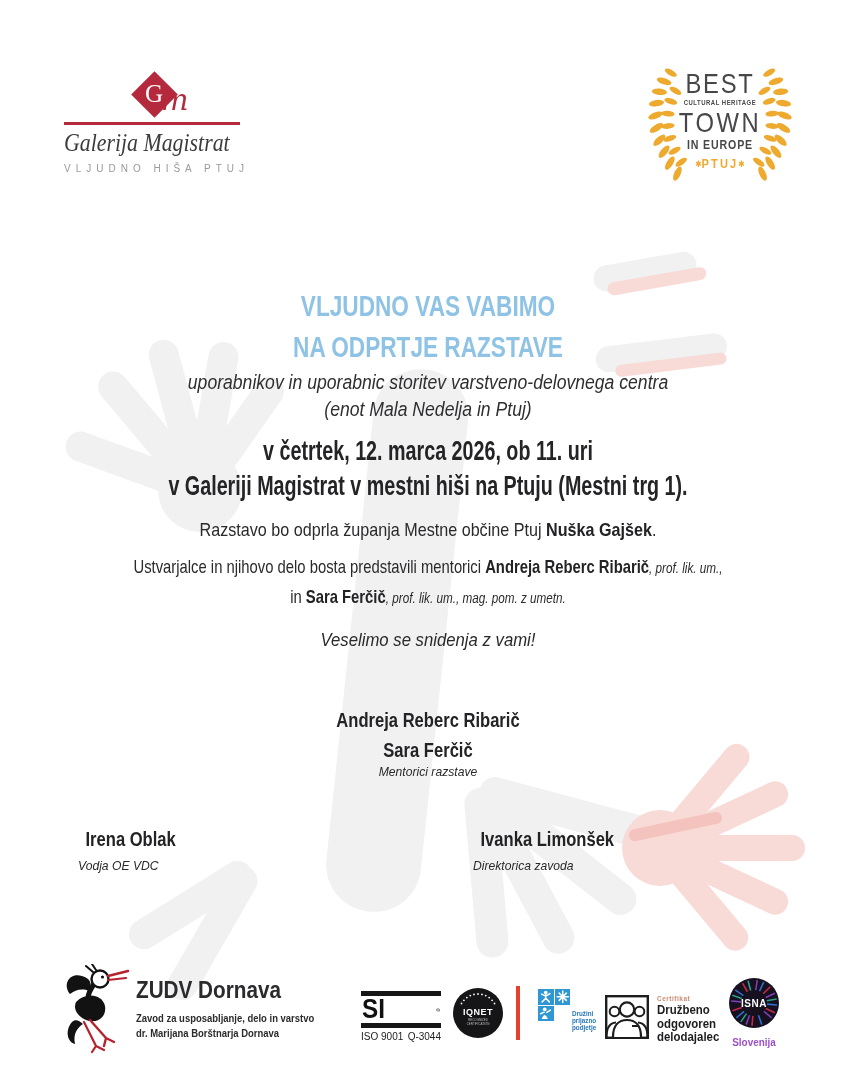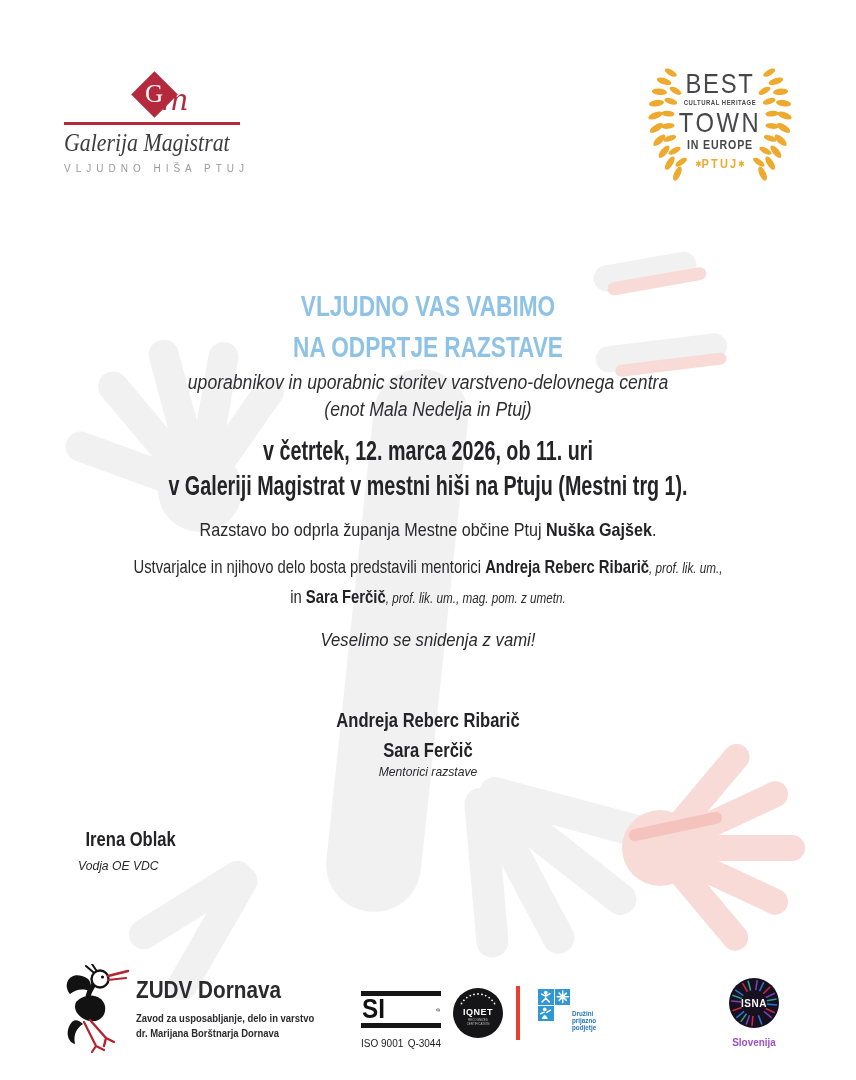--- a/index.html
+++ b/index.html
@@ -57,21 +57,21 @@
   .zudv{position:absolute;left:136px;top:979px;z-index:1;}
   .zudv-title{font-size:23px;font-weight:600;color:#2b2b2d;white-space:nowrap;transform:scaleX(.9);transform-origin:0 0;line-height:1;}
   .zudv-sub{font-size:11px;font-weight:bold;color:#2b2b2d;white-space:nowrap;transform:scaleX(.86);transform-origin:0 0;line-height:1;}
   .zudv-sub1{margin-top:11px;}
   .zudv-sub2{margin-top:4px;}
 
   .siq{position:absolute;left:361px;top:991px;width:80px;z-index:1;}
   .siq-bar{height:5px;background:#161616;}
   .siq-mid{height:27px;display:flex;align-items:center;justify-content:center;padding:0 1px;gap:48px;}
   .siq-si{font-size:27px;font-weight:900;color:#111;letter-spacing:0;line-height:27px;transform:scaleX(.9);transform-origin:0 50%;}
-  .siq-iso{display:flex;justify-content:space-between;font-size:10px;color:#222;margin-top:10px;white-space:nowrap;}
+  .siq-iso{display:flex;justify-content:space-between;font-size:10px;color:#222;margin-top:3px;white-space:nowrap;}
 
   .iqnet{position:absolute;left:452px;top:987px;z-index:1;}
   .redbar{position:absolute;left:516px;top:986px;width:4px;height:54px;background:#e8402f;z-index:1;}
 
   .dpp{position:absolute;left:538px;top:989px;width:60px;height:48px;z-index:1;}
   .dpp-sq{position:absolute;width:15.5px;height:15.5px;background:#2f97d4;}
   .dpp-s1{left:0;top:0;}
   .dpp-s2{left:16.5px;top:0;}
   .dpp-s3{left:0;top:16.5px;}
   .dpp-text{position:absolute;left:34px;top:21px;font-size:6.3px;font-weight:bold;color:#2777b8;line-height:7.2px;white-space:nowrap;}
@@ -211,20 +211,24 @@
   <div class="cline body-i" style="top:630px">Veselimo se snidenja z vami!</div>
 
   <div class="cline sig-name" style="top:711px">Andreja Reberc Ribarič</div>
   <div class="cline sig-name" style="top:741px">Sara Ferčič</div>
   <div class="cline sig-role" style="top:765px">Mentorici razstave</div>
 
   <div class="sig-box" style="left:63px;top:830px">
     <div class="n">Irena Oblak</div>
     <div class="r">Vodja OE VDC</div>
   </div>
+  <div class="sig-box" style="left:458px;top:830px">
+    <div class="n">Ivanka Limonšek</div>
+    <div class="r">Direktorica zavoda</div>
+  </div>
 
   <svg class="stork" width="70" height="90" viewBox="0 0 70 90">
     <path d="M10 30 C2 20 10 8 22 12 C30 14 33 20 29 27 C22 24 15 26 10 30 Z" fill="#121212"></path>
     <path d="M16 38 C26 28 42 30 45 42 C47 54 36 60 26 56 C17 52 13 45 16 38 Z" fill="#121212"></path>
     <path d="M12 58 C5 66 7 78 15 80 C13 70 17 64 23 60 C19 56 15 55 12 58 Z" fill="#121212"></path>
     <path d="M34 20 C30 26 28 30 28 34" stroke="#121212" stroke-width="5" fill="none"></path>
     <circle cx="40" cy="15" r="8.5" fill="#fff" stroke="#121212" stroke-width="2.4"></circle>
     <circle cx="42.5" cy="13" r="1.6" fill="#121212"></circle>
     <path d="M33 8 L26 2 M36 6 L32 0" stroke="#121212" stroke-width="2" stroke-linecap="round"></path>
     <path d="M48 12 L68 7" stroke="#b5232f" stroke-width="2.6" stroke-linecap="round"></path>
@@ -297,20 +301,38 @@
         <path d="M2.5 7.5 L6 6 M12 4 L8.5 6.2" stroke="#fff" stroke-width="1.4" stroke-linecap="round"></path>
       </svg>
     </div>
     <div class="dpp-text">
       <div>Družini</div>
       <div>prijazno</div>
       <div>podjetje</div>
     </div>
   </div>
 
+  <div class="dod">
+    <svg width="44" height="44" viewBox="0 0 44 44">
+      <rect x="1.2" y="1.2" width="41.6" height="41.6" fill="#fff" stroke="#1d1d1f" stroke-width="2.4"></rect>
+      <path d="M1.5 42 C1.5 33 5 28 11 27.5" fill="none" stroke="#1d1d1f" stroke-width="2"></path>
+      <path d="M42.5 42 C42.5 33 39 28 33 27.5" fill="none" stroke="#1d1d1f" stroke-width="2"></path>
+      <circle cx="9.5" cy="16.5" r="4.8" fill="#fff" stroke="#1d1d1f" stroke-width="2"></circle>
+      <circle cx="34.5" cy="16.5" r="4.8" fill="#fff" stroke="#1d1d1f" stroke-width="2"></circle>
+      <circle cx="22" cy="14.5" r="7.2" fill="#fff" stroke="#1d1d1f" stroke-width="2.2"></circle>
+      <path d="M8 42 C8 30 14 25 22 25 C30 25 36 30 36 42" fill="#fff" stroke="#1d1d1f" stroke-width="2.2"></path>
+      <path d="M27 31 H34" stroke="#1d1d1f" stroke-width="2"></path>
+    </svg>
+    <div>
+      <div class="dod-cert">Certifikat</div>
+      <div class="dod-line">Družbeno</div>
+      <div class="dod-line">odgovoren</div>
+      <div class="dod-line">delodajalec</div>
+    </div>
+  </div>
 
   <div class="isna">
     <svg width="52" height="52" viewBox="0 0 52 52">
       <circle cx="26" cy="26" r="25" fill="#16101f"></circle>
       <g fill="#7b3fb5">
         <rect x="25.2" y="3" width="1.6" height="10" transform="rotate(8 26 26)"></rect>
         <rect x="25.2" y="3" width="1.6" height="10" transform="rotate(65 26 26)"></rect>
         <rect x="25.2" y="3" width="1.6" height="10" transform="rotate(130 26 26)"></rect>
         <rect x="25.2" y="3" width="1.6" height="10" transform="rotate(200 26 26)"></rect>
         <rect x="25.2" y="3" width="1.6" height="10" transform="rotate(275 26 26)"></rect>

